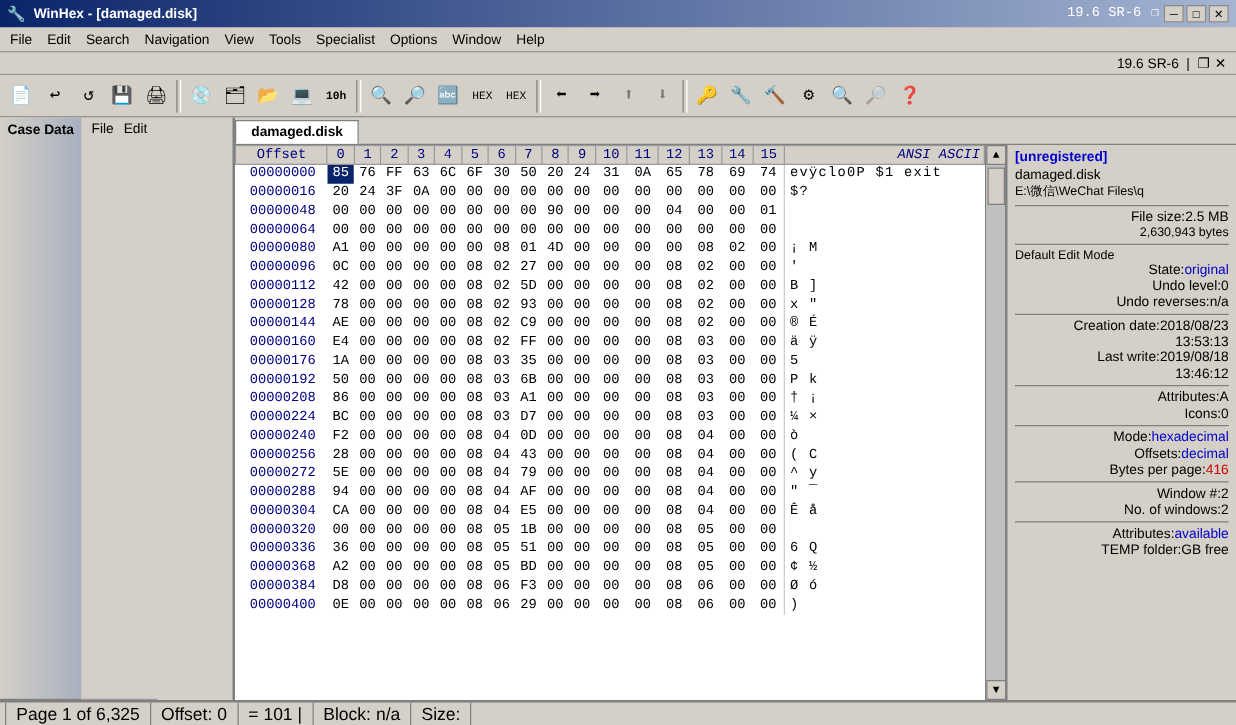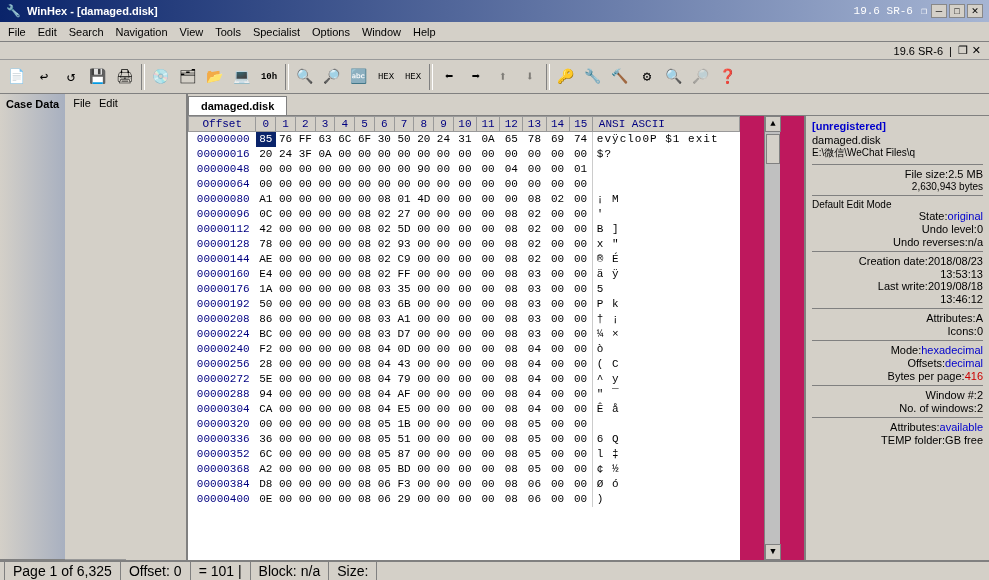--- a/index.html
+++ b/index.html
@@ -128,21 +128,20 @@
       cursor: pointer;
     }
     .tab.active { background: white; font-weight: bold; }
 
     
     #hex-area {
       display: flex;
       flex: 1;
       overflow: hidden;
       background: #be185d;
-      gap: 24px;
     }
 
     
     #hex-content {
       flex: 1;
       overflow: hidden;
       background: white;
     }
 
     .hex-table {
@@ -347,21 +346,21 @@
               <th>6</th>
               <th>7</th>
               <th>8</th>
               <th>9</th>
               <th>10</th>
               <th>11</th>
               <th>12</th>
               <th>13</th>
               <th>14</th>
               <th>15</th>
-              <th style="text-align:left; padding-left:6px;">ANSI ASCII</th>
+              <th style="text-align:right; padding-left:6px;font-style:italic;">ANSI ASCII</th>
             </tr>
           </thead>
           <tbody id="hex-tbody">
           <tr>
                 <td class="offset-col">00000000</td>
                 <td class="hex-val selected">85</td>
                 <td class="hex-val">76</td>
                 <td class="hex-val">FF</td>
                 <td class="hex-val">63</td>
                 <td class="hex-val">6C</td>
@@ -772,40 +771,20 @@
                 <td class="hex-val">00</td>
                 <td class="hex-val">00</td>
                 <td class="hex-val">00</td>
                 <td class="hex-val">08</td>
                 <td class="hex-val">05</td>
                 <td class="hex-val">00</td>
                 <td class="hex-val">00</td>
                 <td class="ansi-col">6      Q</td>
               </tr>
               <tr>
-                <td class="offset-col">00000352</td>
-                <td class="hex-val">6C</td>
-                <td class="hex-val">00</td>
-                <td class="hex-val">00</td>
-                <td class="hex-val">00</td>
-                <td class="hex-val">00</td>
-                <td class="hex-val">08</td>
-                <td class="hex-val">05</td>
-                <td class="hex-val">87</td>
-                <td class="hex-val">00</td>
-                <td class="hex-val">00</td>
-                <td class="hex-val">00</td>
-                <td class="hex-val">00</td>
-                <td class="hex-val">08</td>
-                <td class="hex-val">05</td>
-                <td class="hex-val">00</td>
-                <td class="hex-val">00</td>
-                <td class="ansi-col">l      ‡</td>
-              </tr>
-              <tr>
                 <td class="offset-col">00000368</td>
                 <td class="hex-val">A2</td>
                 <td class="hex-val">00</td>
                 <td class="hex-val">00</td>
                 <td class="hex-val">00</td>
                 <td class="hex-val">00</td>
                 <td class="hex-val">08</td>
                 <td class="hex-val">05</td>
                 <td class="hex-val">BD</td>
                 <td class="hex-val">00</td>

